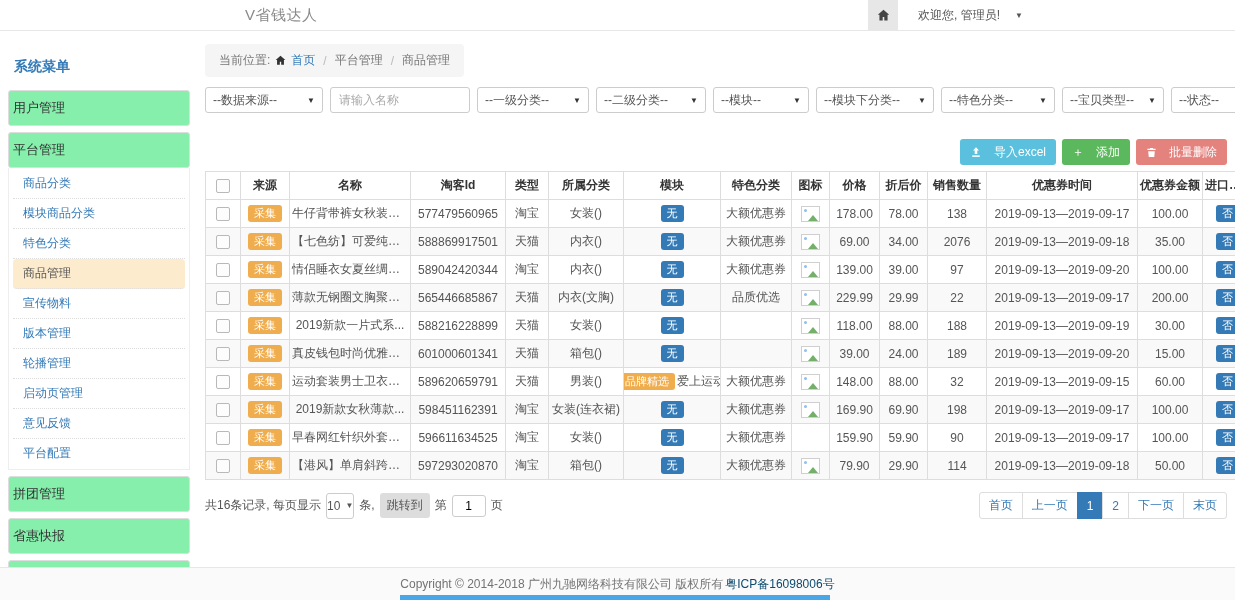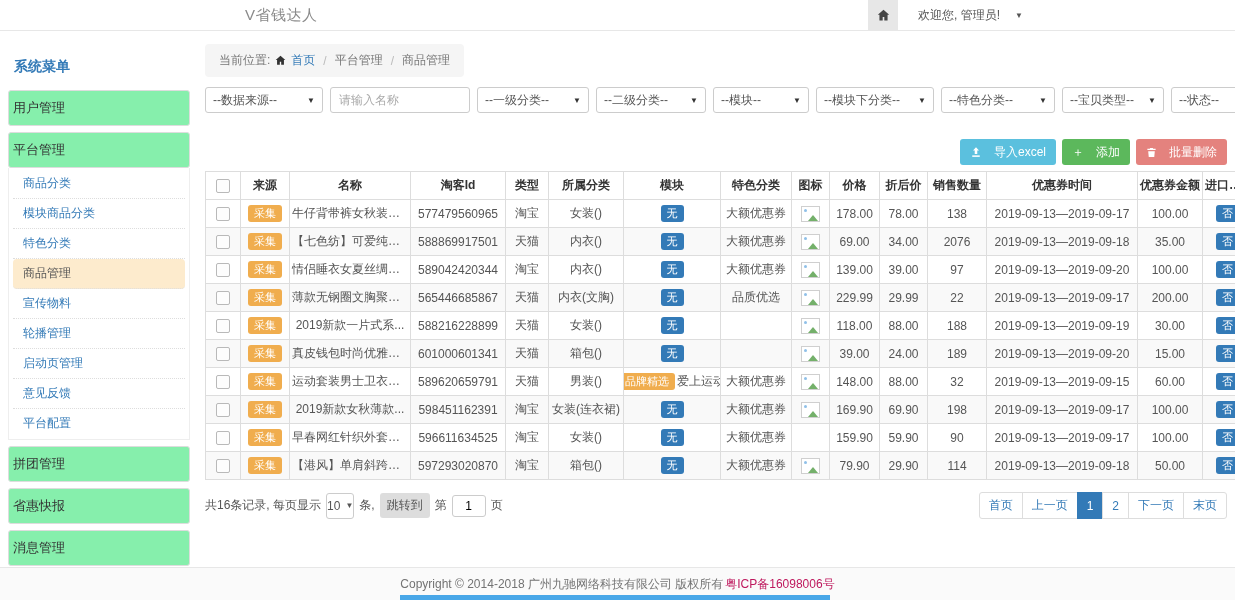--- a/index.html
+++ b/index.html
@@ -70,21 +70,21 @@
   .mini-sel{height:24px;border:1px solid #ccc;border-radius:3px;display:inline-flex;align-items:center;padding:0 0;gap:5px;background:#fff;cursor:pointer}
   .jump-label{background:#ddd;color:#555;padding:4px 7px;border-radius:3px;cursor:pointer}
   .jump-input{width:34px;height:22px;border:1px solid #ccc;border-radius:3px;text-align:center;font-size:12px;box-sizing:border-box}
   .pager-right{display:flex}
   .page-btn{border:1px solid #ddd;color:#337ab7;padding:4px 9px;margin-left:-1px;background:#fff;cursor:pointer;font-size:12px}
   .page-btn:first-child{border-radius:3px 0 0 3px;margin-left:0}
   .page-btn:last-child{border-radius:0 3px 3px 0}
   .page-btn.active{background:#337ab7;color:#fff;border-color:#337ab7}
   
   footer{position:absolute;left:0;bottom:0;width:100%;height:32px;background:#fafafa;border-top:1px solid #e7e7e7;display:flex;align-items:center;justify-content:center;font-size:12px;color:#737373;z-index:5;gap:2px}
-  .icp{color:#be185d;cursor:pointer}
+  .icp{color:#0c4a6e;cursor:pointer}
   .bottom-strip{position:absolute;left:400px;bottom:0;width:430px;height:5px;background:#49a7e8;z-index:6}
 </style>
 </head>
 <body>
 
 <div class="topbar">
   <div class="topbar-title">V省钱达人</div>
   <div class="topbar-right">
     <div class="home-box">
       <svg width="13" height="13" viewBox="0 0 16 16">
@@ -102,20 +102,21 @@
   <div class="sidebar-title">系统菜单</div>
   <div id="sidebar-menu">
       <div class="group-header">用户管理</div>
       <div class="group-header">平台管理</div>
       <div class="submenu">
         <div class="sub-item">商品分类</div>
         <div class="sub-item">模块商品分类</div>
         <div class="sub-item">特色分类</div>
         <div class="sub-item active">商品管理</div>
         <div class="sub-item">宣传物料</div>
+        <div class="sub-item">版本管理</div>
         <div class="sub-item">轮播管理</div>
         <div class="sub-item">启动页管理</div>
         <div class="sub-item">意见反馈</div>
         <div class="sub-item">平台配置</div>
       </div>
       <div class="group-header">拼团管理</div>
       <div class="group-header">省惠快报</div>
       <div class="group-header">消息管理</div>
     </div>
 </aside>

